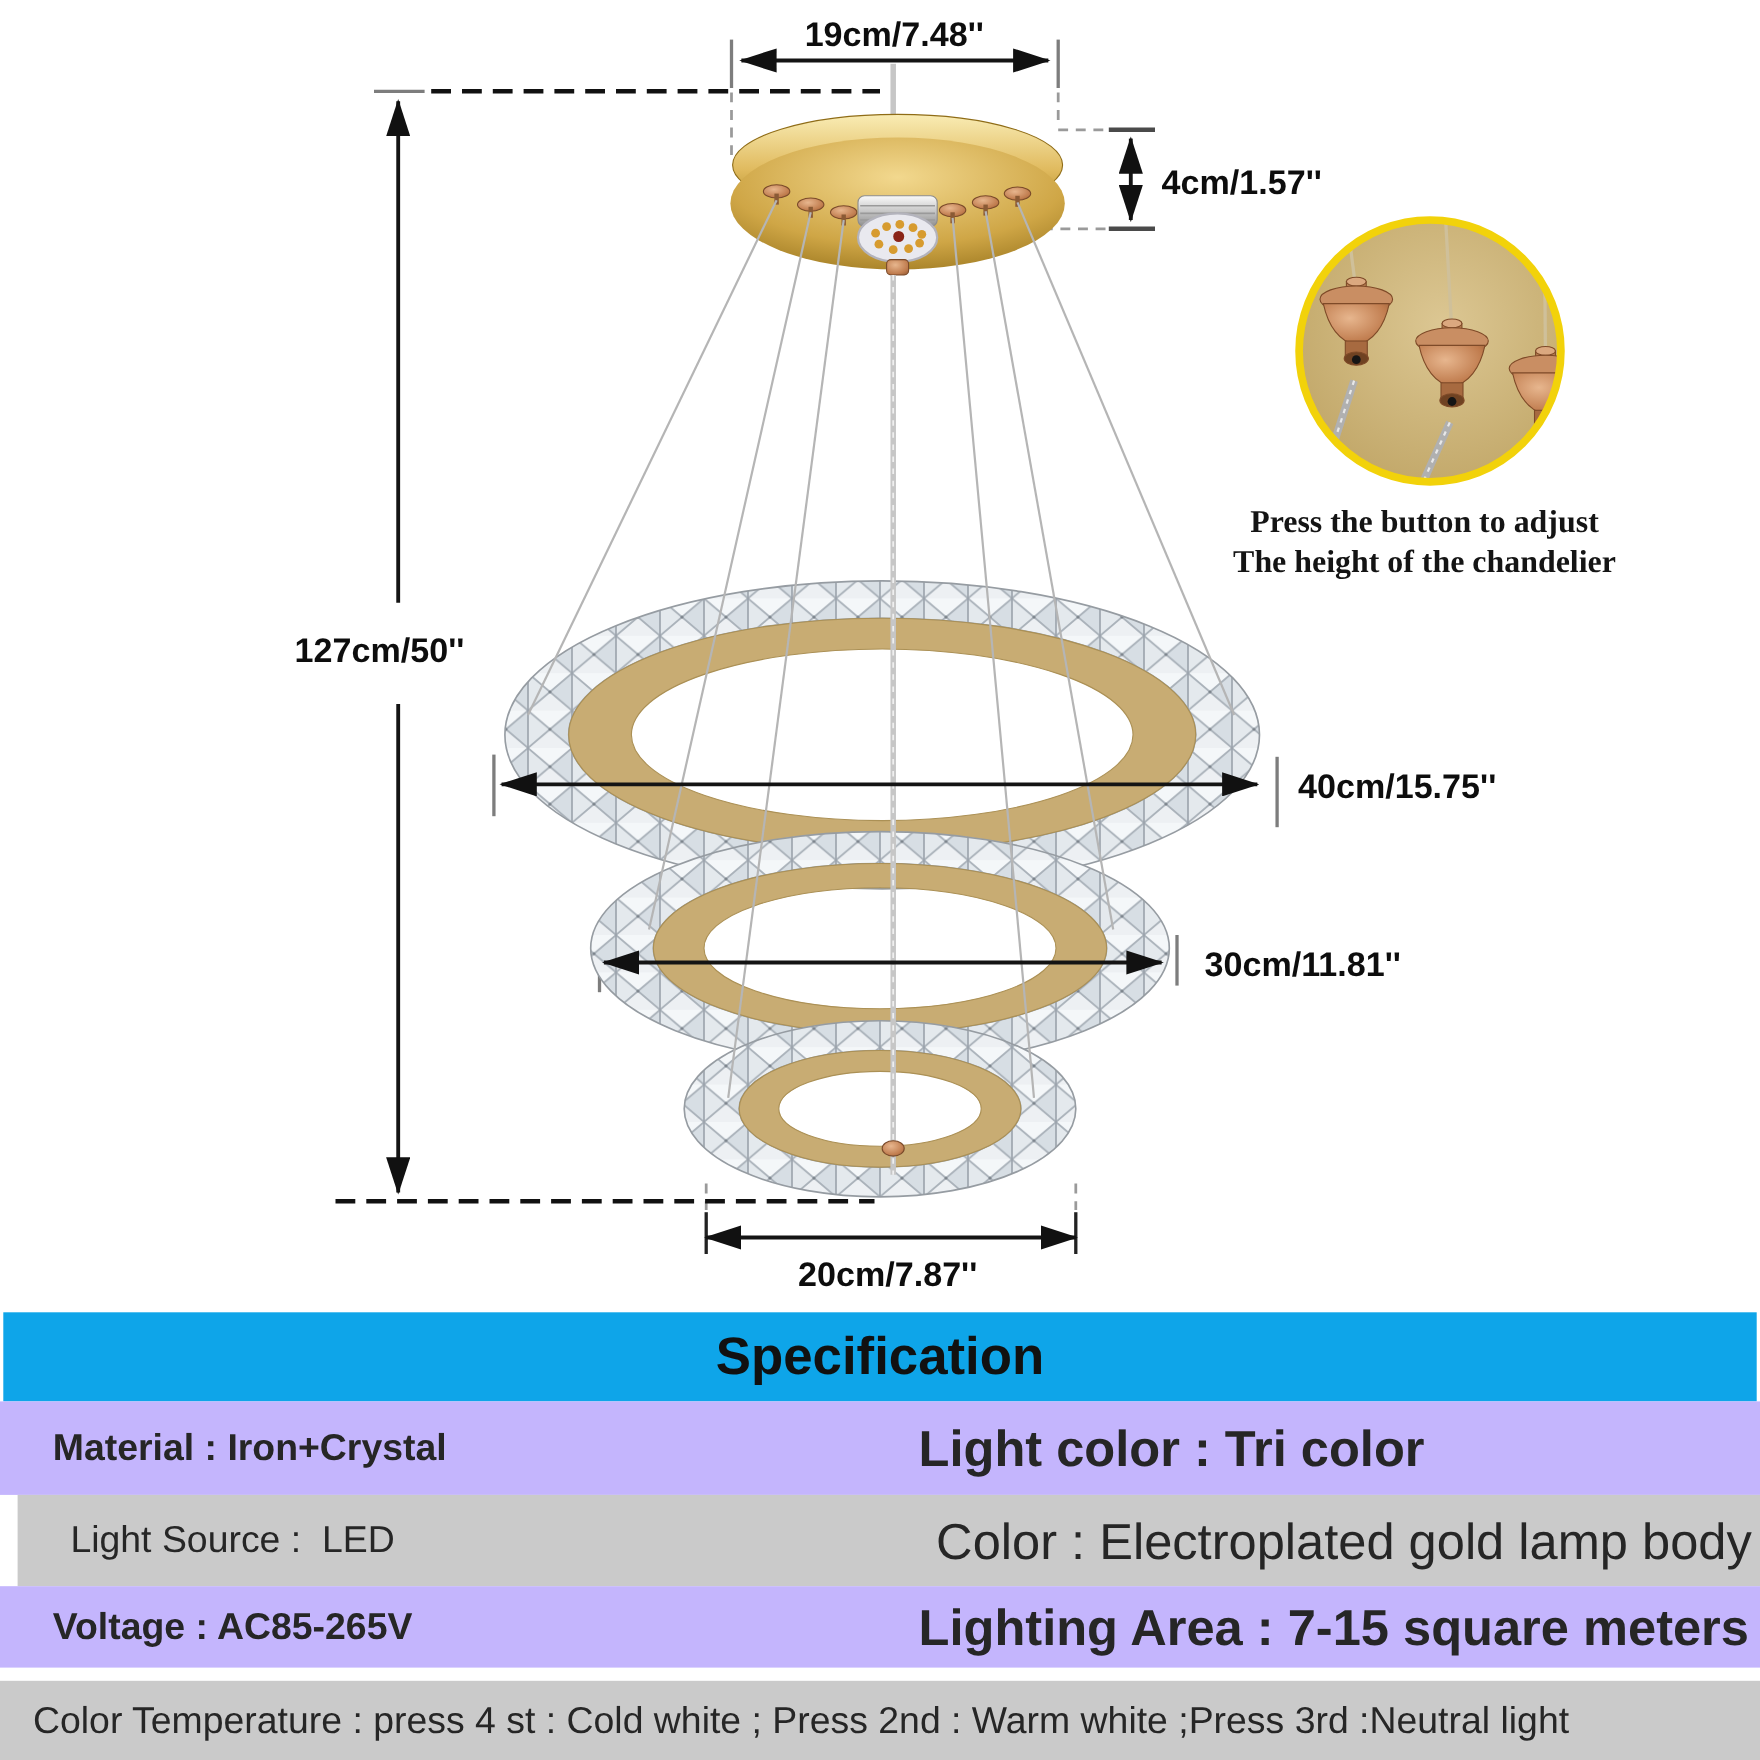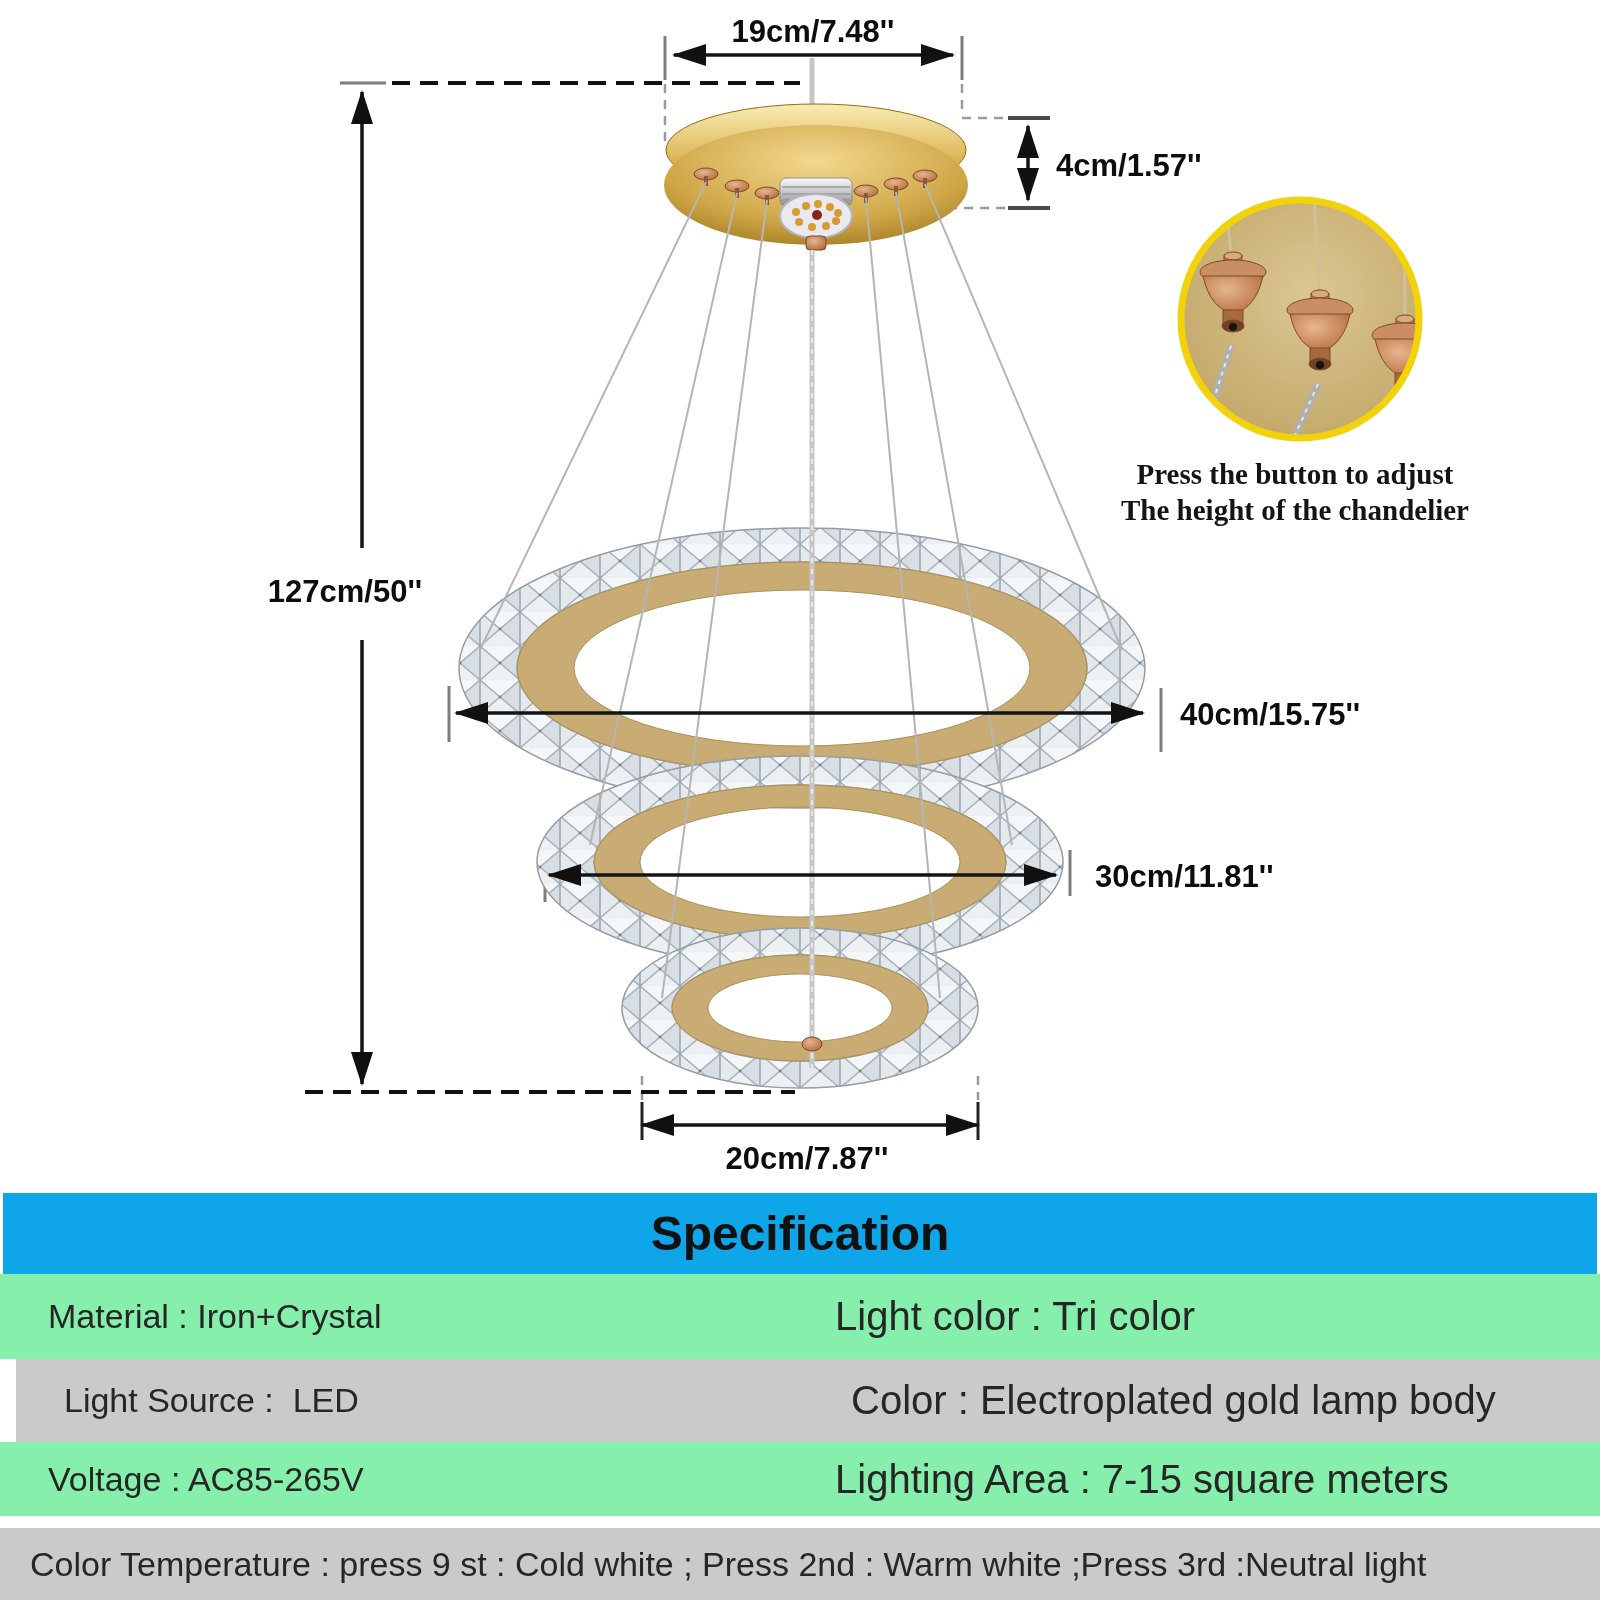--- a/index.html
+++ b/index.html
@@ -4,30 +4,30 @@
 <style>
   html,body{margin:0;padding:0;background:#ffffff;}
   #stage{position:relative;width:1600px;height:1600px;overflow:hidden;background:#fff;
          font-family:"Liberation Sans",sans-serif;}
   #diagram{position:absolute;left:0;top:0;}
   .dim-label{font-family:"Liberation Sans",sans-serif;font-weight:bold;font-size:31px;fill:#0d0d0d;}
   .inset-caption{font-family:"Liberation Serif",serif;font-weight:bold;font-size:29px;fill:#141414;}
   .spec-title-bar{position:absolute;left:3px;top:1193px;width:1594px;height:81px;background:#0ea5e9;
                   text-align:center;line-height:81px;font-size:48px;font-weight:bold;color:#111;}
   .spec-row{position:absolute;left:0;width:1600px;}
-  .row-white{background:#86efac;}
+  .row-white{background:#c4b5fd;font-weight:bold;}
   .row-gray{background:#cacaca;}
   .r1{top:1274px;height:85px;}
   .r2{top:1359px;height:83px;margin-left:16px;}
   .r3{top:1442px;height:74px;}
   .r4{top:1528px;height:72px;}
   .cell-left{position:absolute;left:48px;top:0;height:100%;display:flex;align-items:center;
              font-size:34px;color:#262626;white-space:pre-wrap;}
   .cell-right{position:absolute;left:835px;top:0;height:100%;display:flex;align-items:center;
-              font-size:40px;color:#262626;white-space:pre-wrap;}
+              font-size:46px;color:#262626;white-space:pre-wrap;}
   .cell-full{position:absolute;left:30px;top:0;height:100%;display:flex;align-items:center;
              font-size:34px;color:#262626;white-space:pre-wrap;}
 </style>
 </head>
 <body>
 
 <div id="stage">
 
 <svg id="diagram" width="1600" height="1192" viewBox="0 0 1600 1192">
   <defs>
@@ -258,16 +258,16 @@
 </div>
 <div class="spec-row row-gray r2">
   <span class="cell-left">Light Source :  LED</span>
   <span class="cell-right">Color : Electroplated gold lamp body</span>
 </div>
 <div class="spec-row row-white r3">
   <span class="cell-left">Voltage : AC85-265V</span>
   <span class="cell-right">Lighting Area : 7-15 square meters</span>
 </div>
 <div class="spec-row row-gray r4">
-  <span class="cell-full">Color Temperature : press 9 st : Cold white ; Press 2nd : Warm white ;Press 3rd :Neutral light</span>
+  <span class="cell-full">Color Temperature : press 4 st : Cold white ; Press 2nd : Warm white ;Press 3rd :Neutral light</span>
 </div>
 
 </div>
 
 </body></html>

